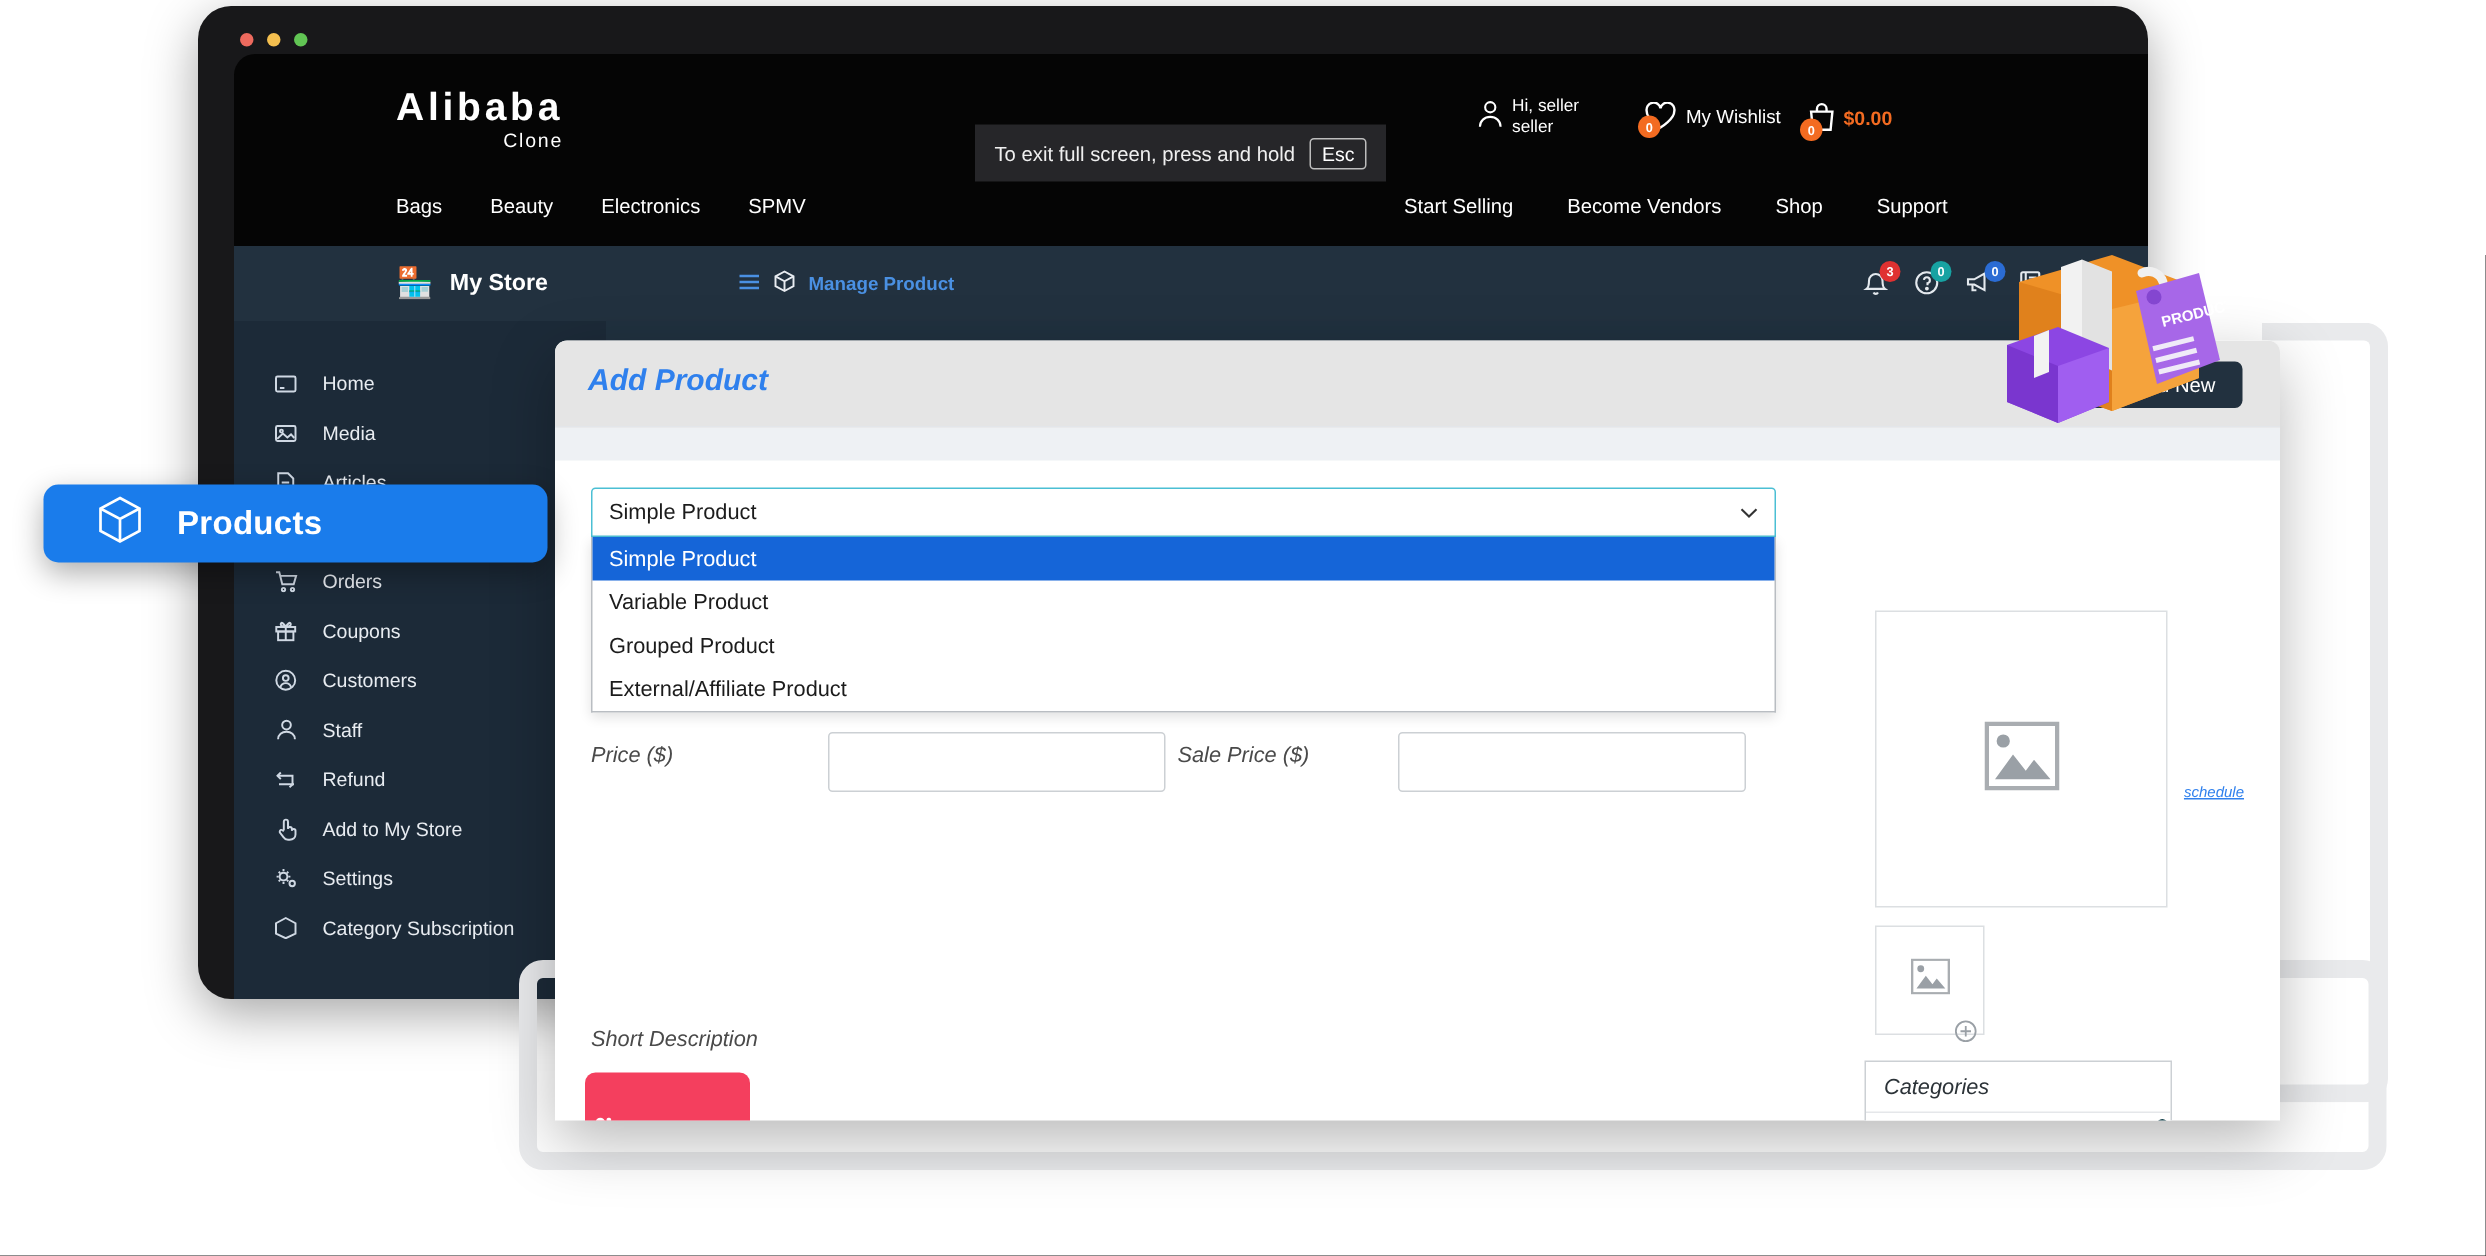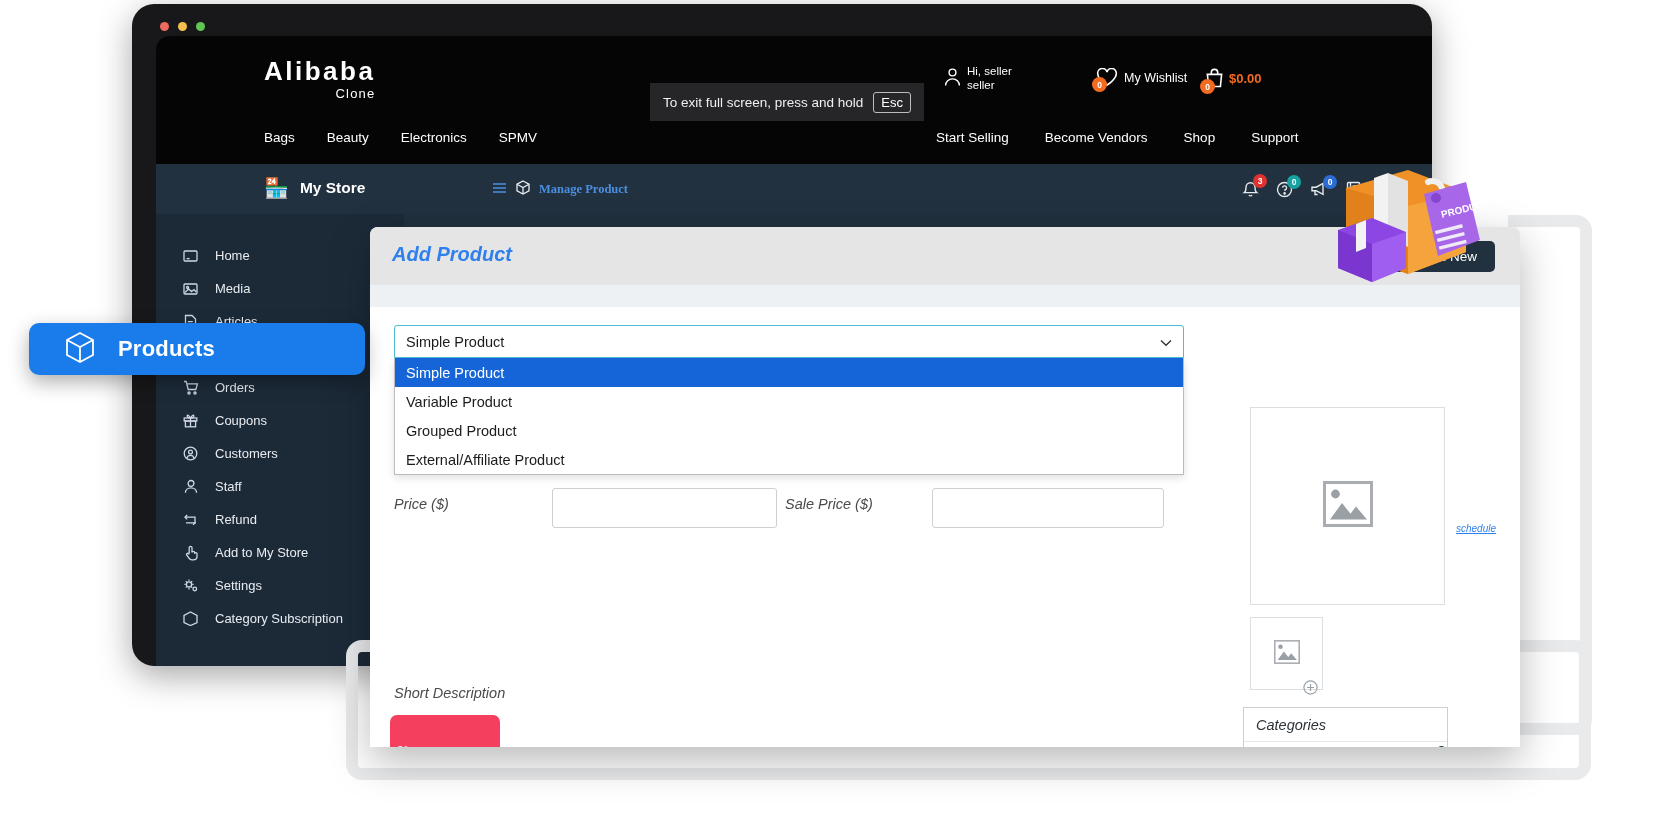--- a/index.html
+++ b/index.html
@@ -56,21 +56,21 @@
     background: #262629;
     display: flex; align-items: center; justify-content: center;
     gap: 10px;
     color: #efefef; font-size: 13.5px; text-align: right;
   }
   #esc-key {
     border: 1px solid #bdbdbd; border-radius: 3px;
     padding: 2px 7px; font-size: 13px; color: #fff;
   }
   #account-block {
-    position: absolute; left: 788px; top: 28px;
+    position: absolute; left: 829px; top: 28px;
     display: flex; align-items: center; gap: 6px;
     color: #fff; font-size: 11.5px; line-height: 1.25;
   }
   #wishlist-block {
     position: absolute; left: 940px; top: 32px;
     display: flex; align-items: center; gap: 6px;
     color: #fff; font-size: 12.5px;
   }
   #cart-block {
     position: absolute; left: 1048px; top: 32px;
@@ -105,21 +105,21 @@
   }
   #store-brand {
     position: absolute; left: 108px; top: 12px;
     display: flex; align-items: center; gap: 11px;
     color: #fff; font-size: 15.5px; font-weight: 700;
   }
   #store-emoji { font-size: 20px; }
   #manage-product-crumb {
     position: absolute; left: 336px; top: 16px;
     display: flex; align-items: center; gap: 9px;
-    color: #4a90e2; font-size: 12.5px; font-weight: 600; font-family: Liberation Serif, serif;
+    color: #4a90e2; font-size: 12.5px; font-weight: 600;
   }
   #admin-topbar-right {
     position: absolute; right: 26px; top: 13px;
     display: flex; align-items: center; gap: 17px;
   }
   .tb-icon { position: relative; color: #e4e9ee; }
   .tb-badge {
     position: absolute; top: -6px; right: -8px;
     min-width: 14px; height: 14px; padding: 0 3px;
     border-radius: 50%;

